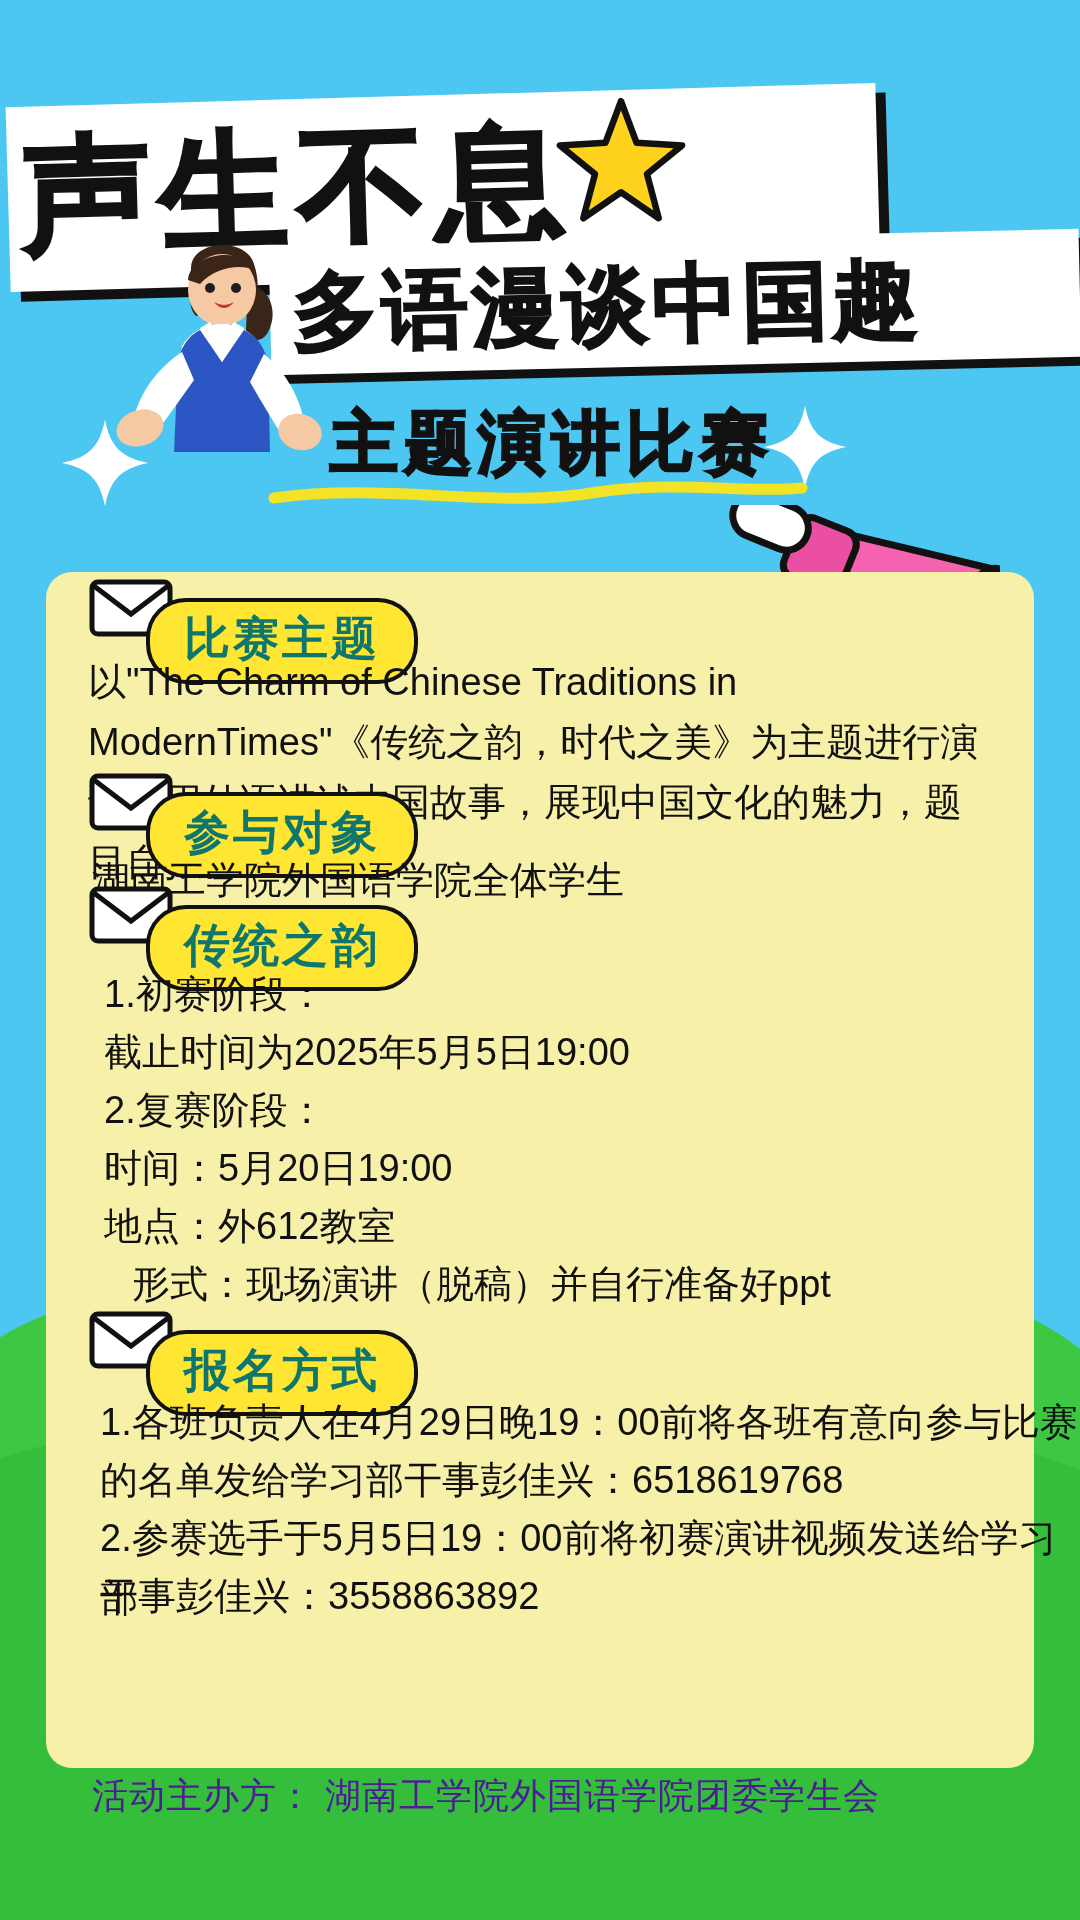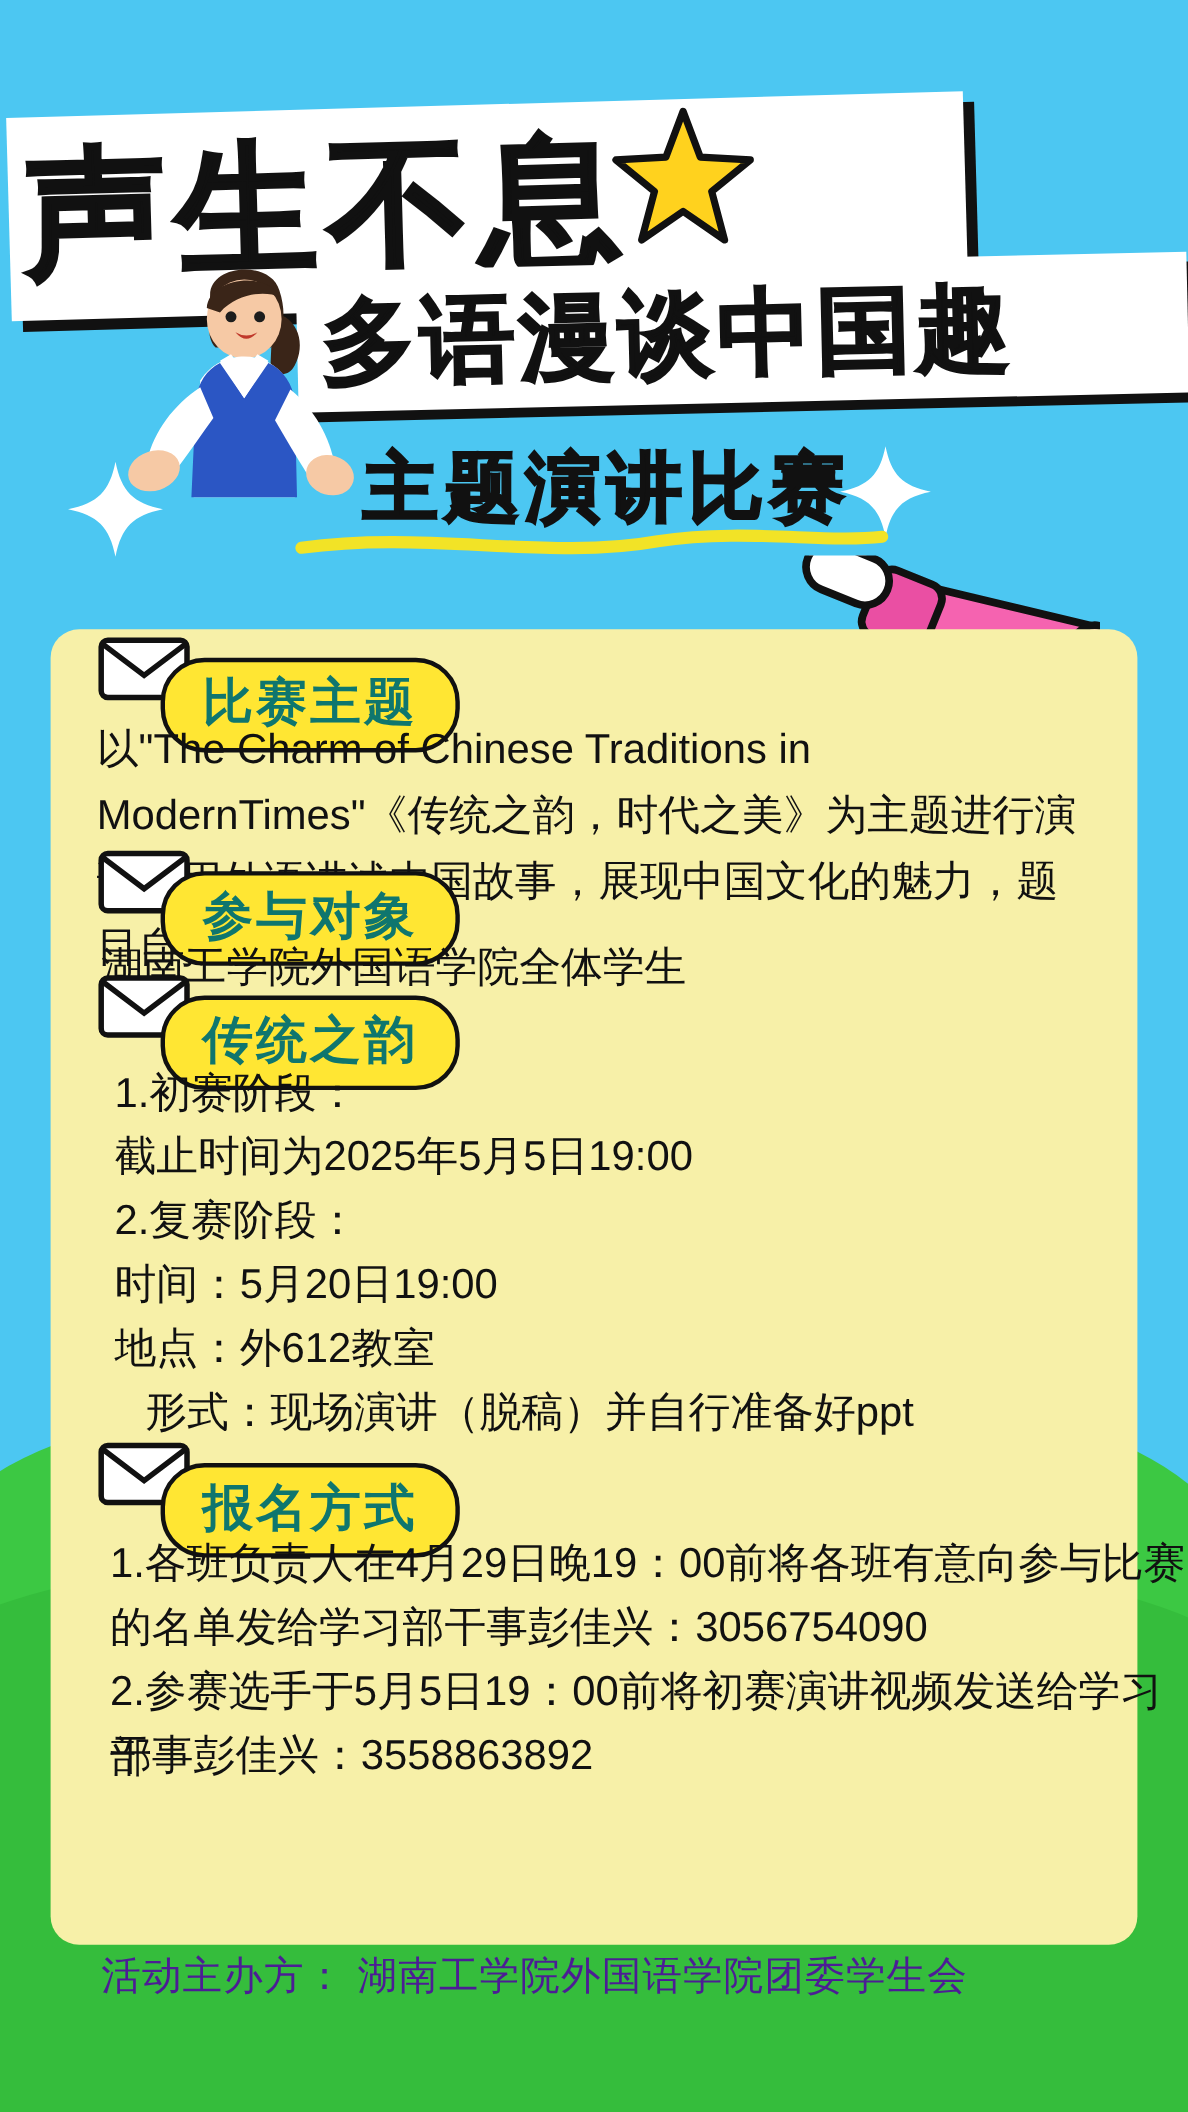--- a/index.html
+++ b/index.html
@@ -231,17 +231,17 @@
 <div class="para" style="left:104px; top:1254px;margin-left:28px;">形式：现场演讲（脱稿）并自行准备好ppt</div>
 
 <div class="tag-wrap" style="left:146px; top:1330px;">
   <svg class="envelope" viewBox="0 0 86 62">
     <rect x="4" y="6" width="78" height="52" rx="6" fill="#ffffff" stroke="#111" stroke-width="5"></rect>
     <path d="M6 10 L43 38 L80 10" fill="none" stroke="#111" stroke-width="5"></path>
   </svg>
   <span class="tag">报名方式</span>
 </div>
 <div class="para" style="left:100px; top:1392px;">1.各班负责人在4月29日晚19：00前将各班有意向参与比赛</div>
-<div class="para" style="left:100px; top:1450px;">的名单发给学习部干事彭佳兴：3056754090</div>
+<div class="para" style="left:100px; top:1450px;">的名单发给学习部干事彭佳兴：6518619768</div>
 <div class="para" style="left:100px; top:1508px;">2.参赛选手于5月5日19：00前将初赛演讲视频发送给学习部</div>
 <div class="para" style="left:100px; top:1566px;">干事彭佳兴：3558863892</div>
 
 <div class="footer">活动主办方： 湖南工学院外国语学院团委学生会</div>
 
 </body></html>

